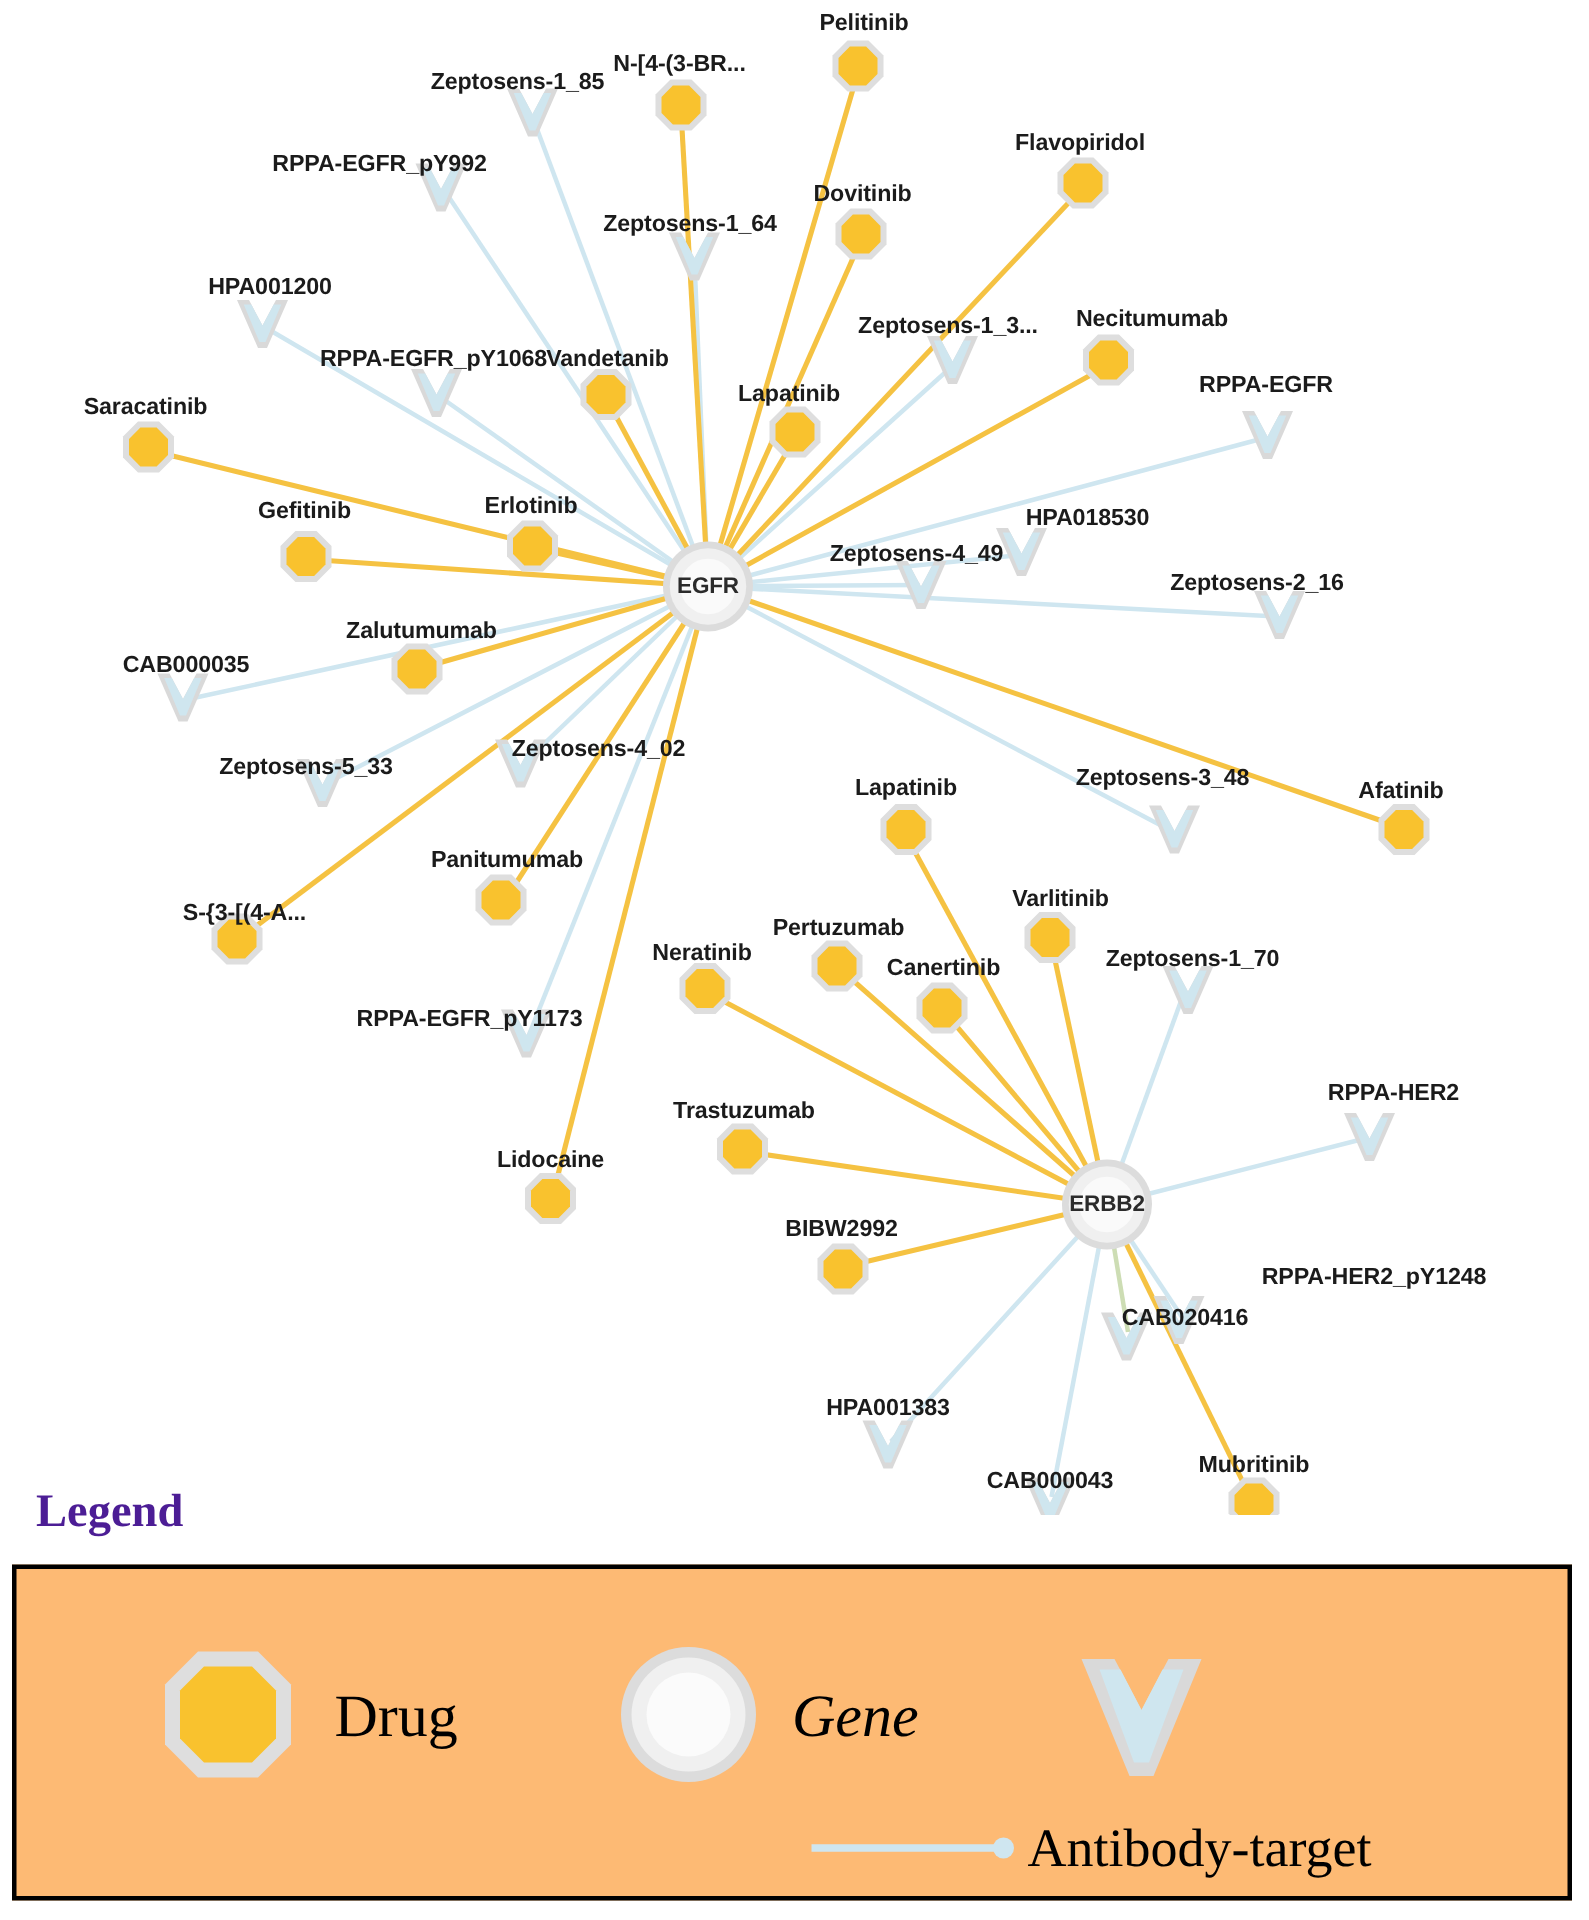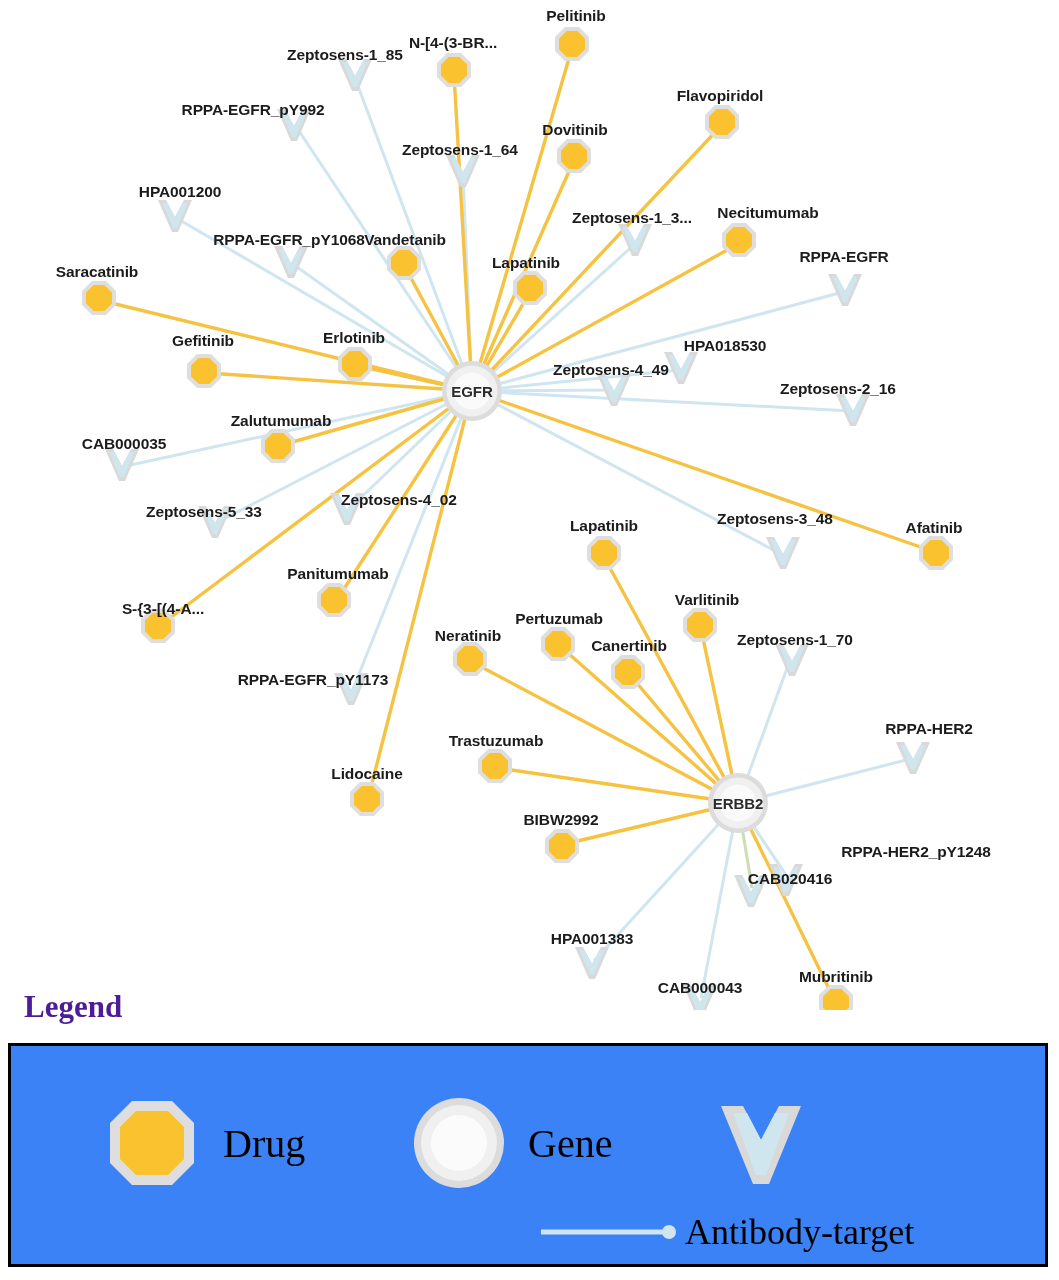--- a/index.html
+++ b/index.html
@@ -48,21 +48,21 @@
     font-weight: bold;
     color: #4c1d95;
   }
   #legend-box {
     position: absolute;
     left: 8px;
     top: 1043px;
     width: 1040px;
     height: 224px;
     border: 3px solid #000000;
-    background: #3b82f6;
+    background: #fdba74;
     box-sizing: border-box;
   }
   .legend-row {
     position: absolute;
     display: flex;
     align-items: center;
   }
   .legend-text {
     font-family: "Liberation Serif", serif;
     font-size: 40px;
@@ -264,21 +264,21 @@
       </svg>
       <span class="legend-text" style="margin-left:16px;">Drug</span>
     </div>
 
     <div class="legend-row" style="left:393px; top:42px;">
       <svg width="110" height="110" viewBox="0 0 110 110">
         <circle cx="55" cy="55" r="45" fill="#dcdcdc"></circle>
         <circle cx="55" cy="55" r="38" fill="#f0f0f0"></circle>
         <circle cx="55" cy="55" r="28" fill="#fbfbfb"></circle>
       </svg>
-      <span class="legend-text" style="margin-left:14px;">Gene</span>
+      <span class="legend-text" style="margin-left:14px;font-style:italic;">Gene</span>
     </div>
 
     <div class="legend-row" style="left:700px; top:42px;">
       <svg width="100" height="110" viewBox="0 0 100 110">
         <path d="M 10,18 L 32,18 L 50,52 L 68,18 L 90,18 L 58,96 L 42,96 Z" fill="#d9d9d9"></path>
         <path d="M 22,25 L 36,25 L 50,52 L 64,25 L 78,25 L 55,87 L 45,87 Z" fill="#cfe6ef"></path>
       </svg>
     </div>
 
 

